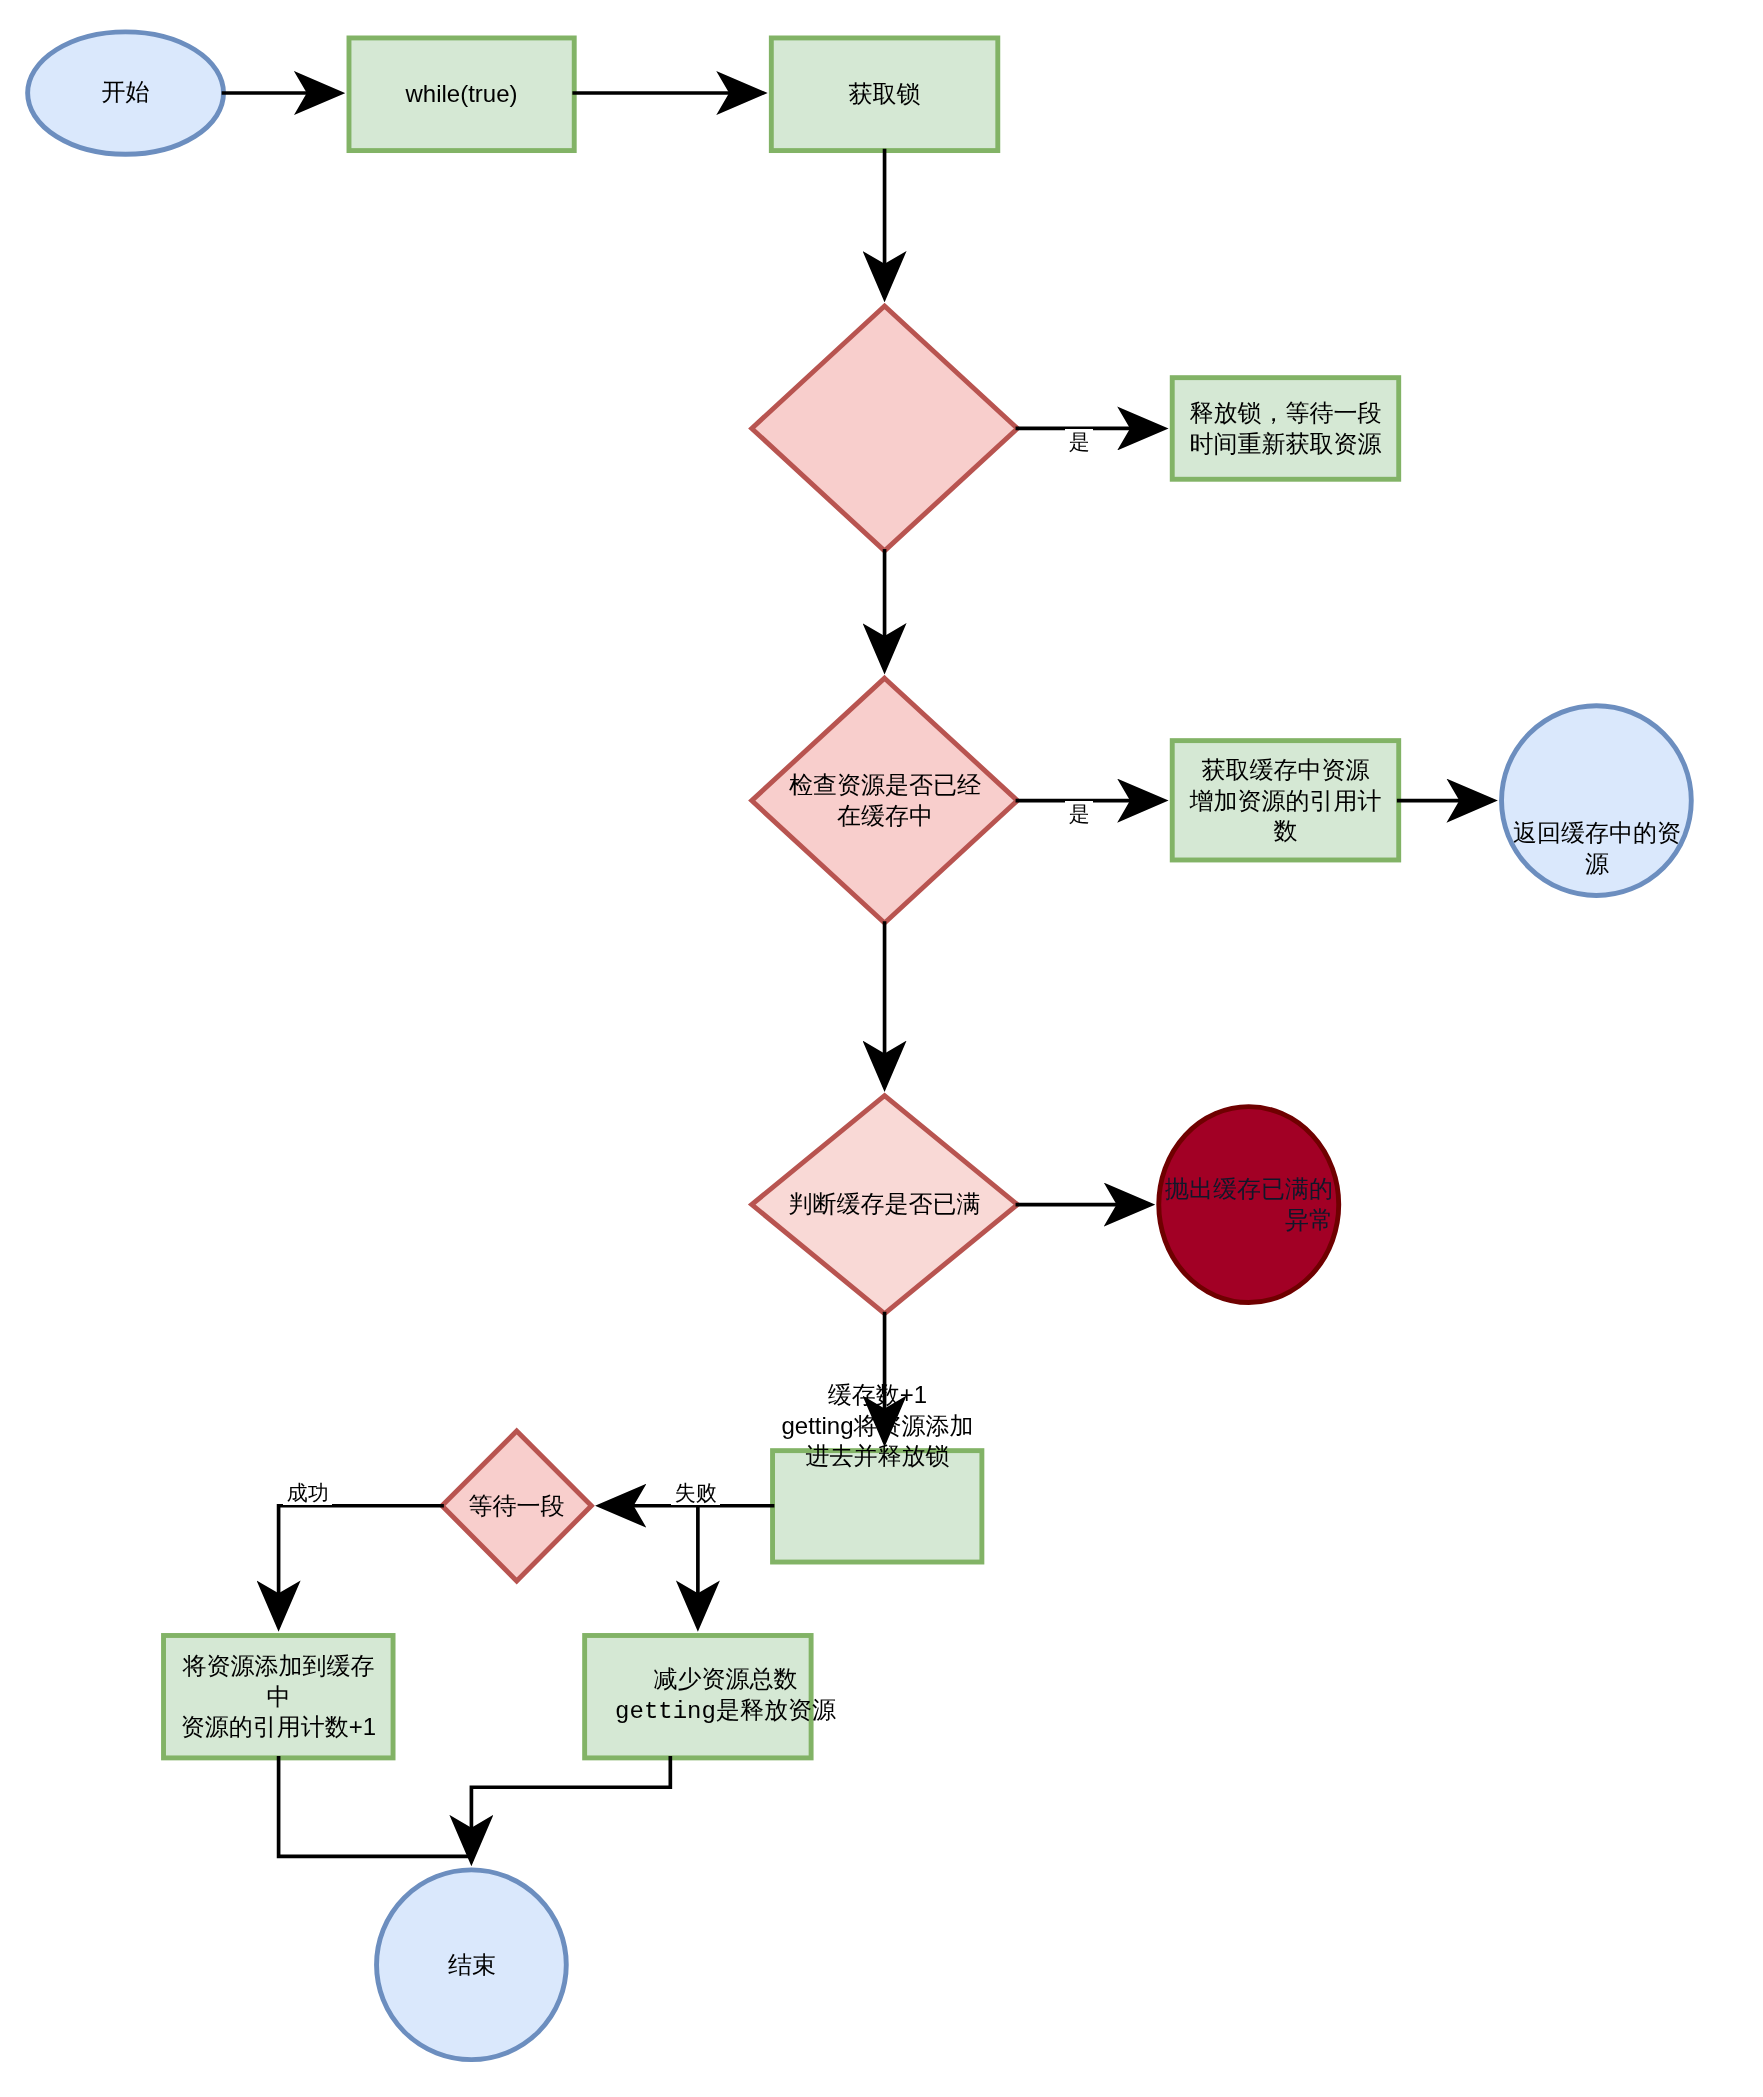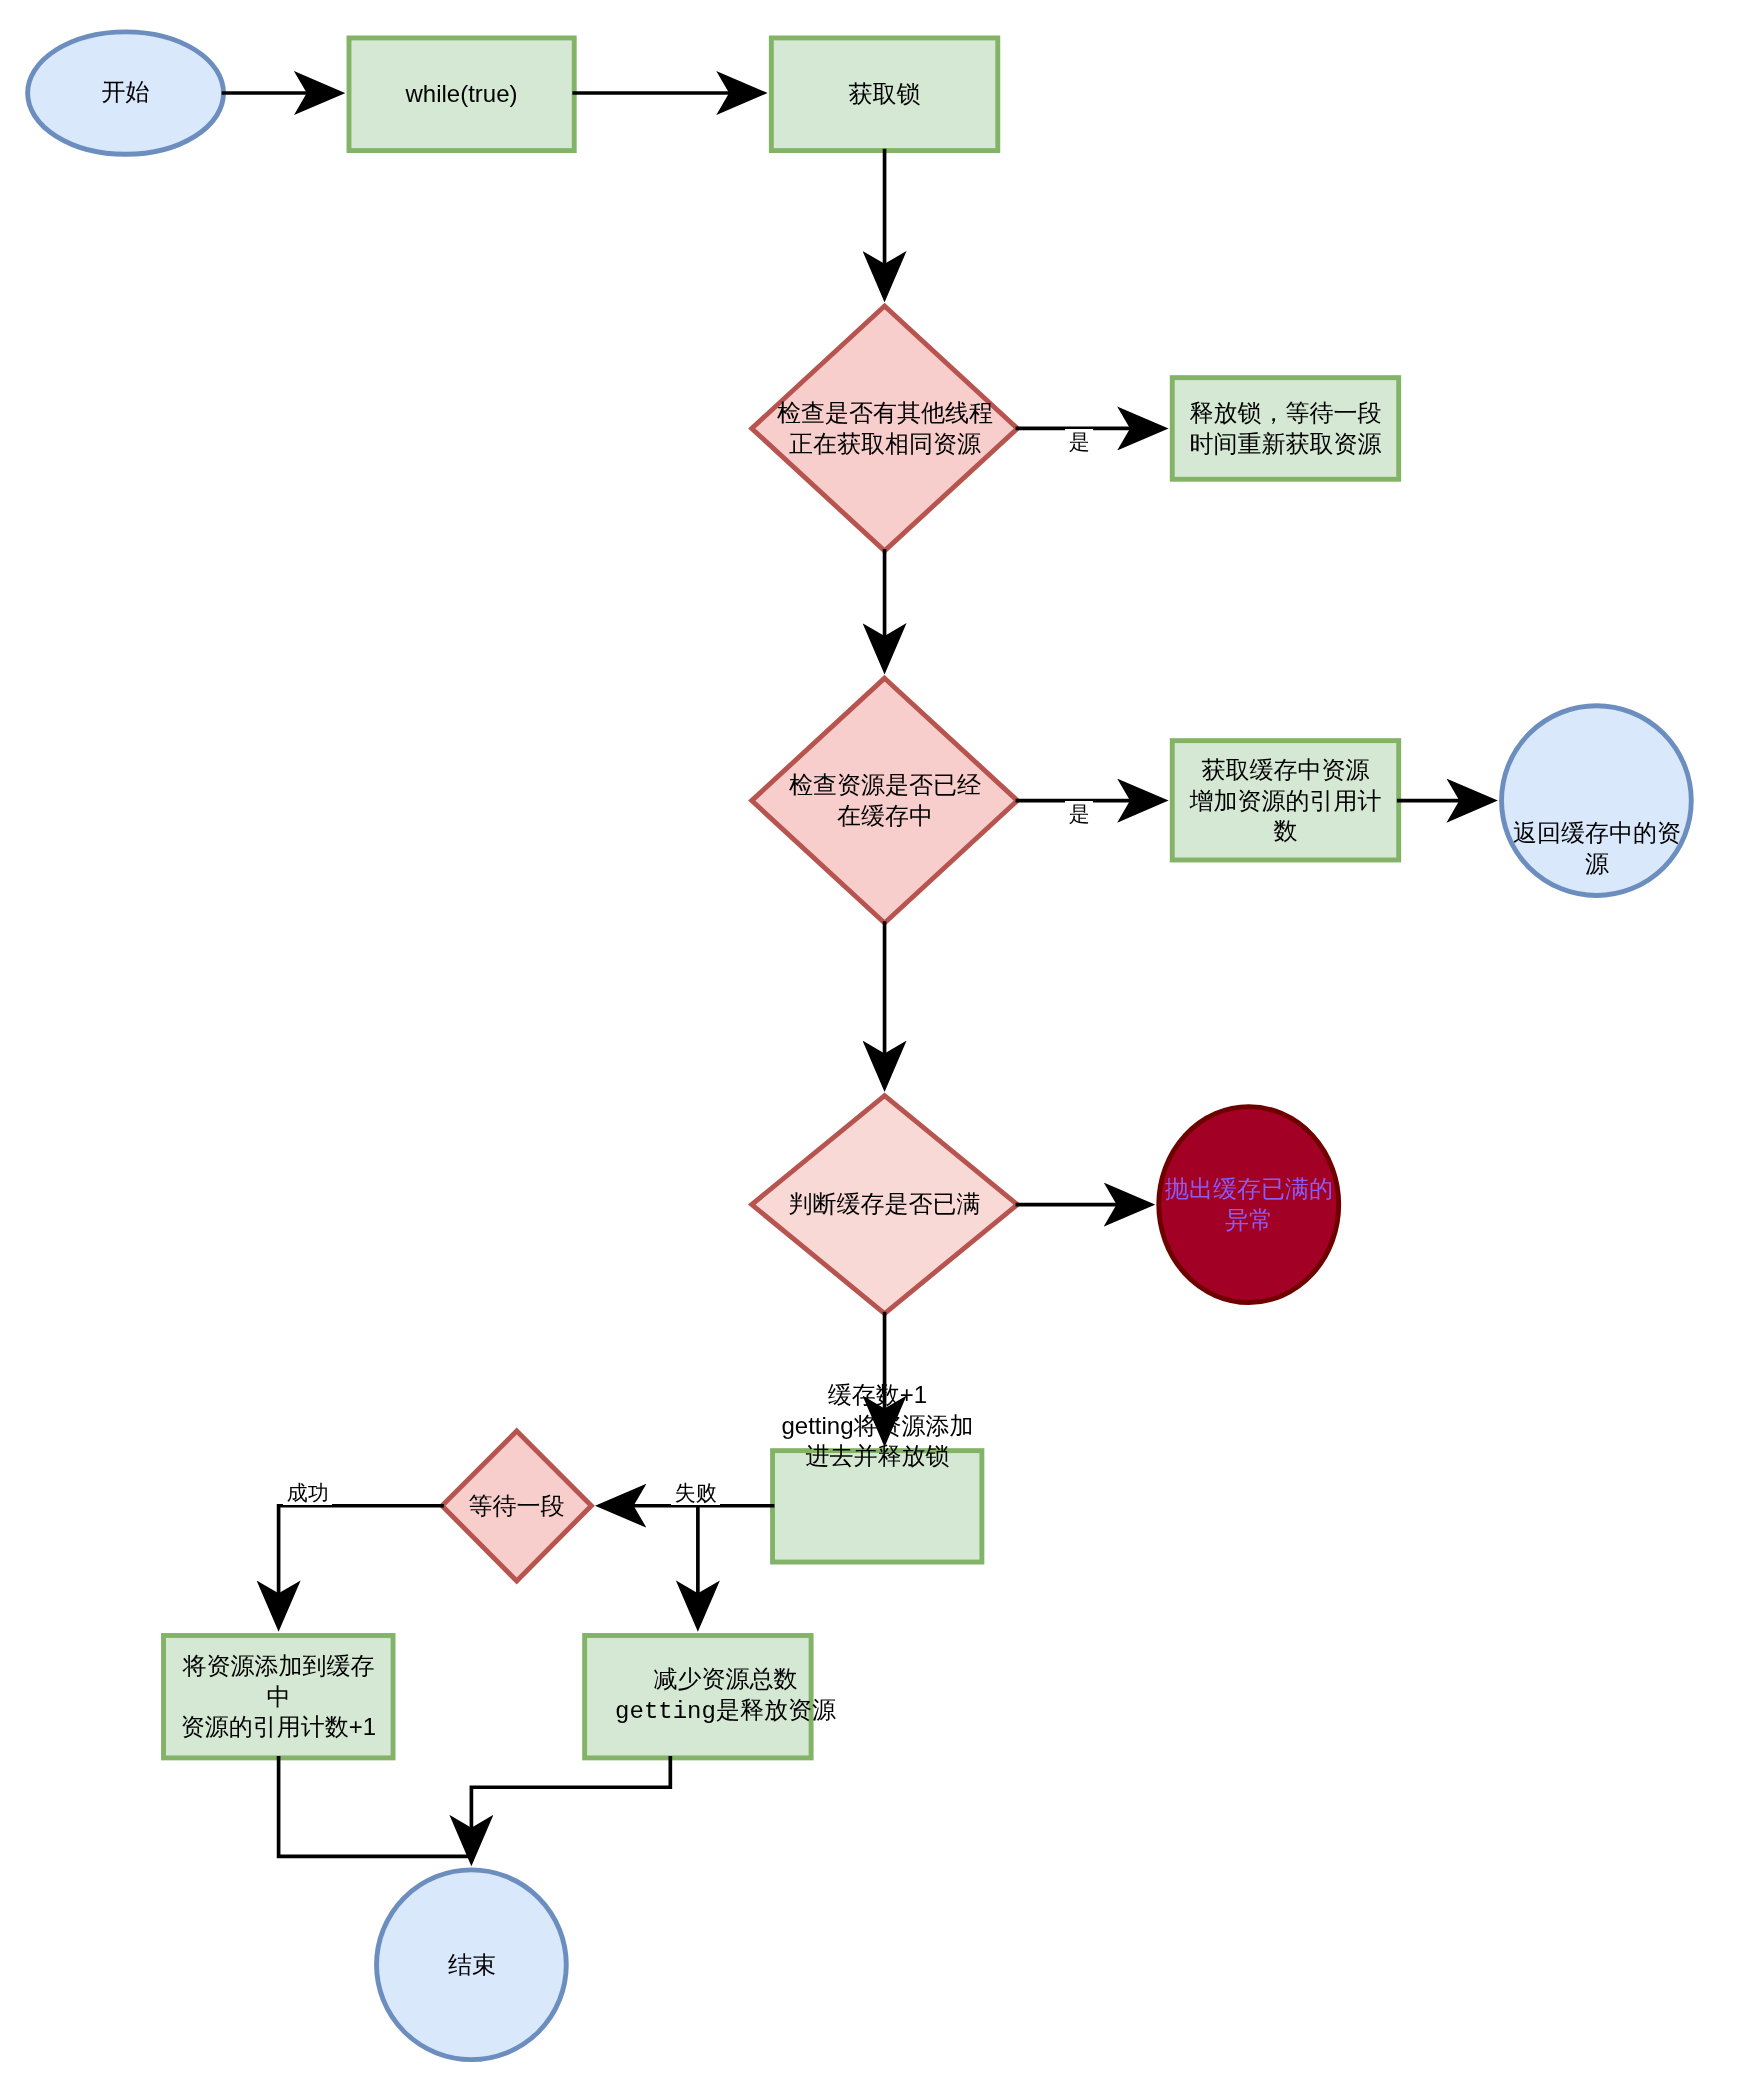--- a/index.html
+++ b/index.html
@@ -49,21 +49,22 @@
     flex-direction: column;
     text-align: center;
     color: #000000;
     font-size: 24px;
     line-height: 1.28;
     white-space: pre-line;
     pointer-events: none;
     font-family: "Liberation Sans", "DejaVu Sans", sans-serif;
   }
   .node-label.white {
-    color: #8b5cf6;
+    color: #0f172a;
+    text-align: right;
   }
   .edge-label {
     position: absolute;
     color: #000000;
     font-size: 21px;
     line-height: 1.2;
     text-align: center;
     background: #ffffff;
     padding: 0 3.7px;
     font-family: "Liberation Sans", "DejaVu Sans", sans-serif;
@@ -141,22 +142,20 @@
 
     <path class="edge-line" d="M 1095 2872 L 1095 2920 L 770 2920 L 770 3037" marker-end="url(#arrow)"></path>
   </svg>
 
   <div class="node-label" style="left:27.5px; top:62px; width:196px; height:61px;">开始</div>
 
   <div class="node-label" style="left:349px; top:64px; width:225px; height:61px;">while(true)</div>
 
   <div class="node-label" style="left:771px; top:64px; width:227px; height:61px;">获取锁</div>
 
-  <div class="node-label" style="left:738px; top:397px; width:294px; height:64px;">检查是否有其他线程
-正在获取相同资源</div>
 
   <div class="node-label" style="left:1172px; top:397px; width:227px; height:64px;">释放锁，等待一段
 时间重新获取资源</div>
 
   <div class="node-label" style="left:744px; top:769px; width:282px; height:64px;">检查资源是否已经
 在缓存中</div>
 
   <div class="node-label" style="left:1172px; top:752px; width:227px; height:98px;">获取缓存中资源
 增加资源的引用计
 数</div>

